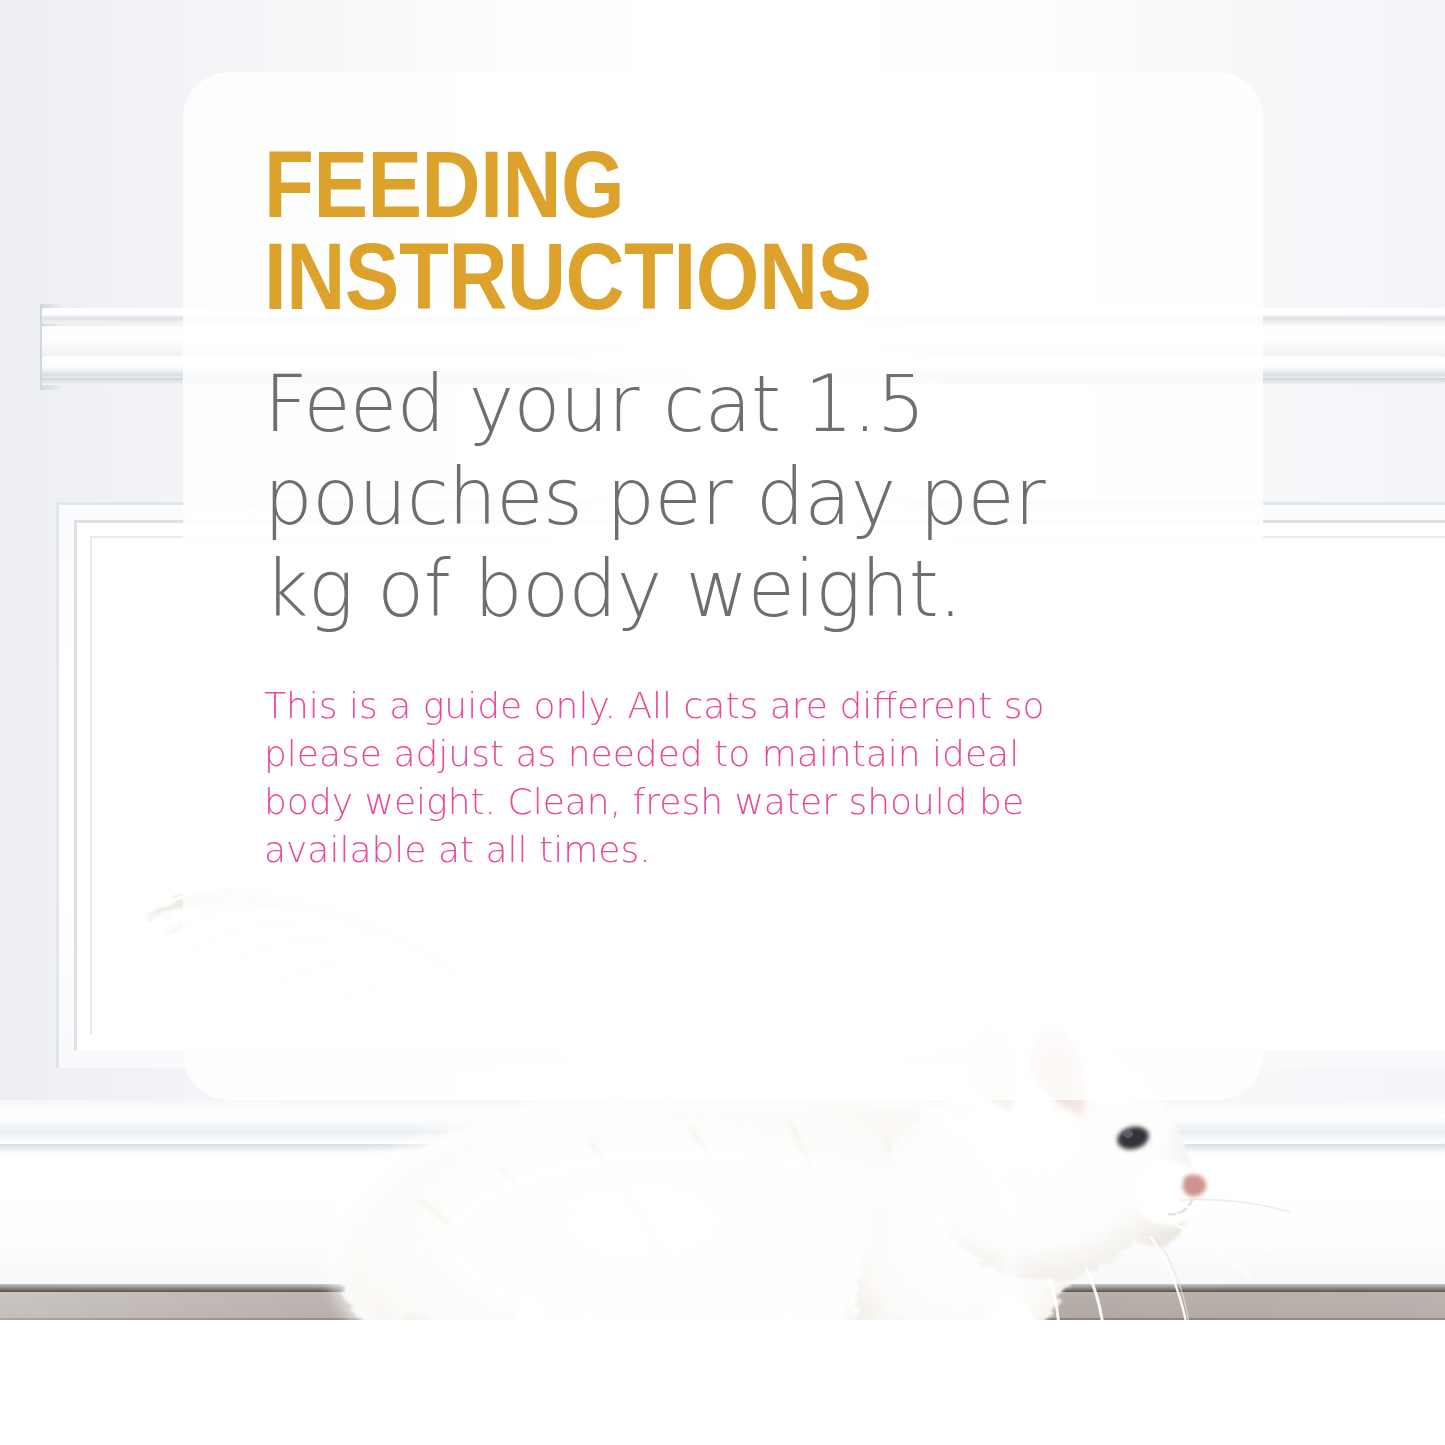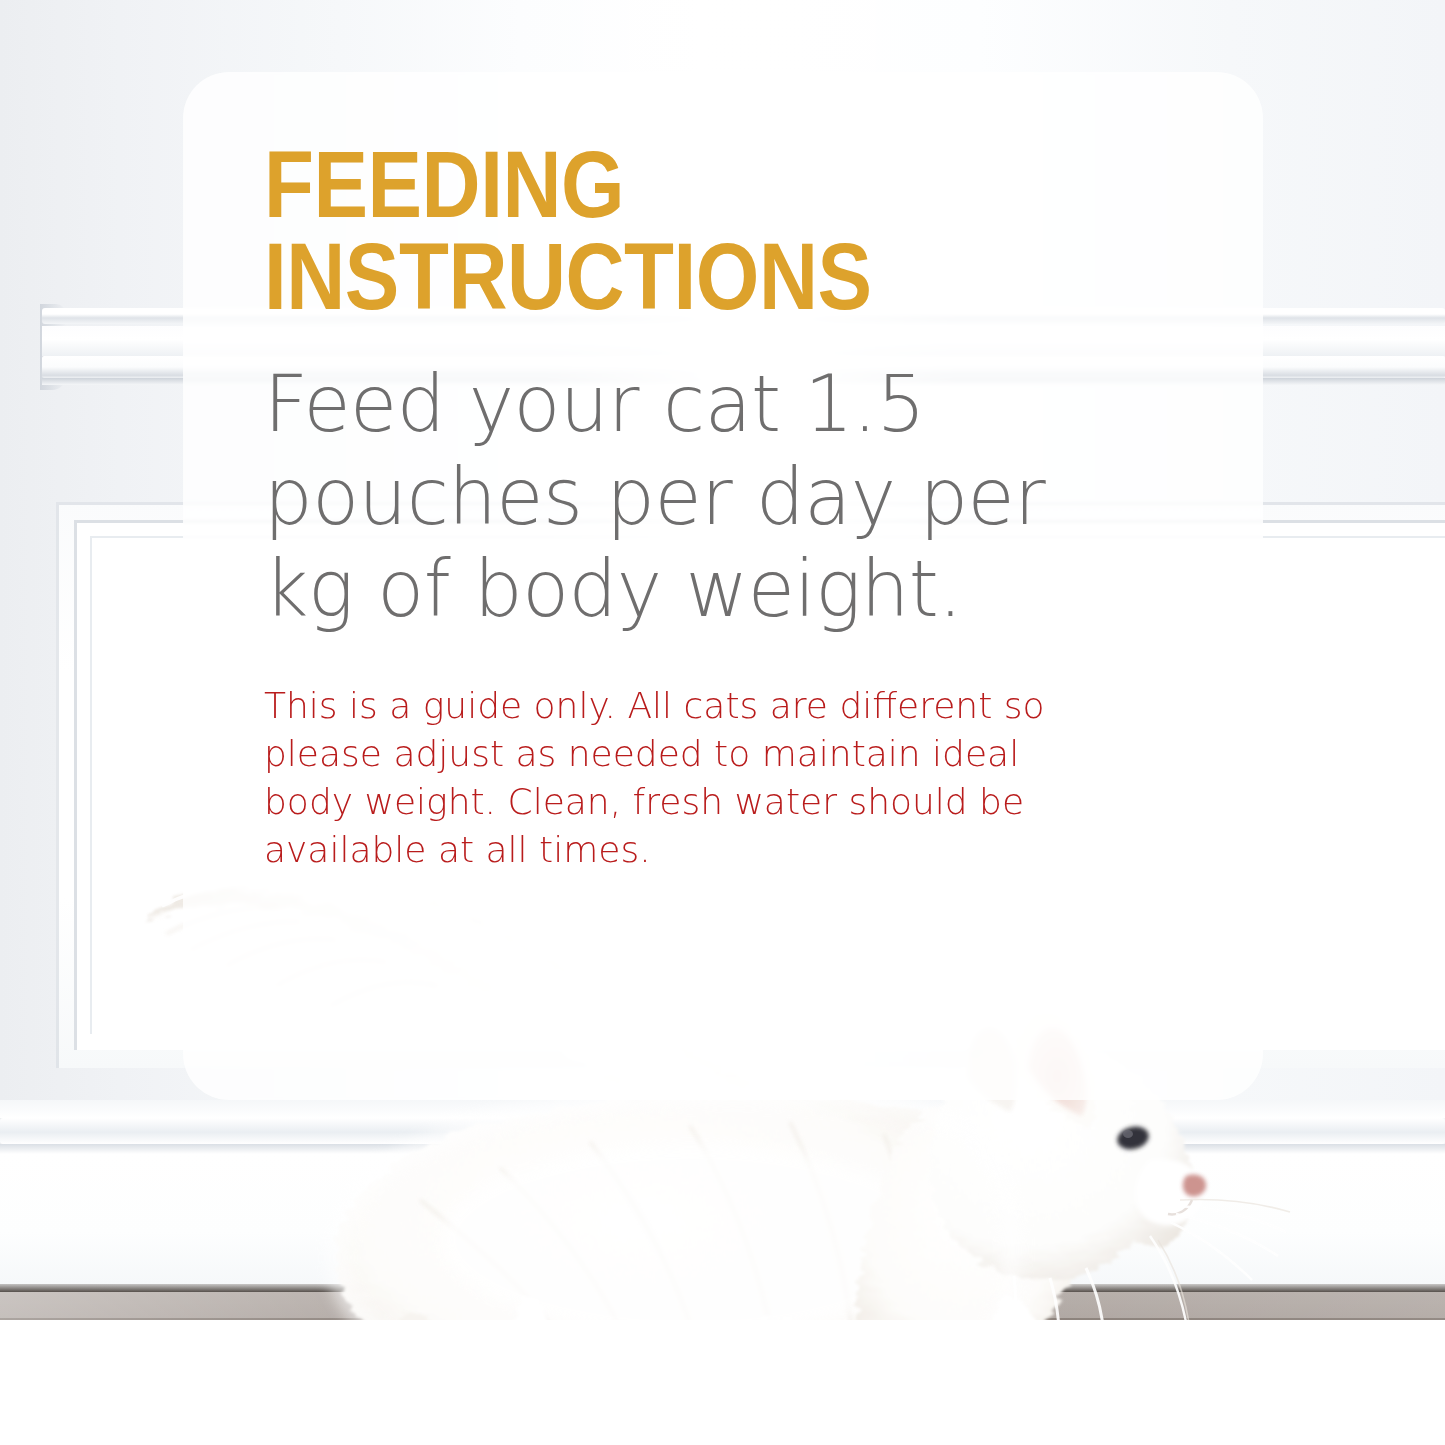--- a/index.html
+++ b/index.html
@@ -170,21 +170,21 @@
     font-size: 79px;
     line-height: 1.17;
     letter-spacing: -0.5px;
     margin: 36px 0 0 0;
     max-width: 830px;
     transform: scaleX(0.97);
     transform-origin: left top;
   }
 
   .note {
-    color: #b91c1c;
+    color: #ec4899;
     font-family: "DejaVu Sans", sans-serif;
     font-weight: 300;
     font-size: 36px;
     line-height: 1.34;
     letter-spacing: 0px;
     margin: 46px 0 0 0;
     max-width: 830px;
   }
 </style>
 </head>

